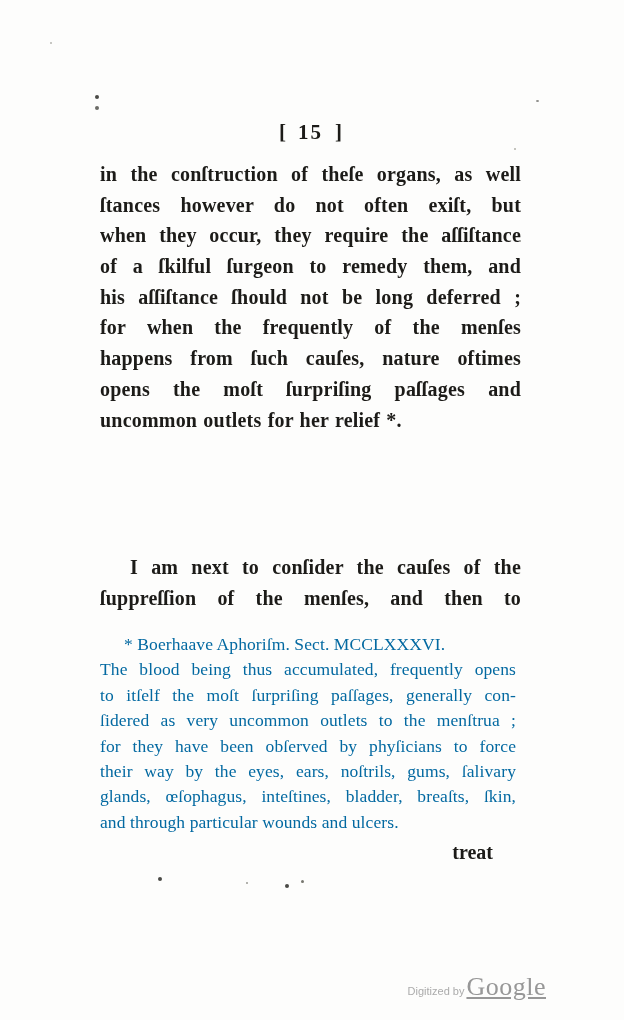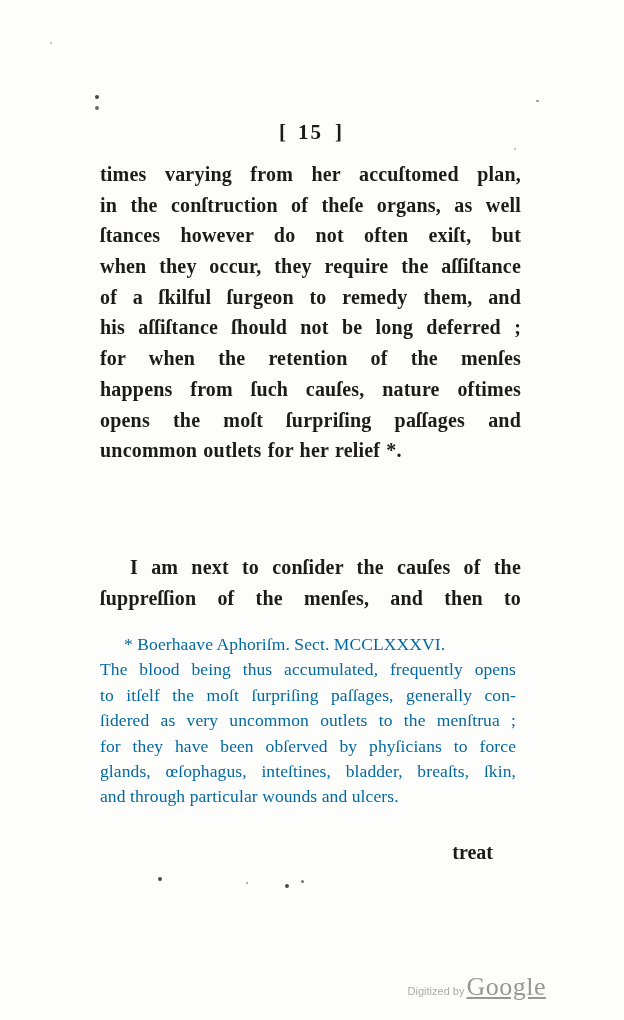--- a/index.html
+++ b/index.html
@@ -69,43 +69,43 @@
 </head>
 <body>
 
 <div class="page">
 
   <div class="folio">
     <span>[</span><span class="num">15</span><span>]</span>
   </div>
 
   <div class="para para1">
-    <div class="line">times varying from her accuſtomed plan,</div>
     <div class="line">in the conſtruction of theſe organs, as well</div>
     <div class="line">ſtances however do not often exiſt, but</div>
     <div class="line">when they occur, they require the aſſiſtance</div>
     <div class="line">of a ſkilful ſurgeon to remedy them, and</div>
     <div class="line">his aſſiſtance ſhould not be long deferred ;</div>
-    <div class="line">for when the retention of the menſes</div>
+    <div class="line">for when the frequently of the menſes</div>
     <div class="line">happens from ſuch cauſes, nature oftimes</div>
     <div class="line">opens the moſt ſurpriſing paſſages and</div>
     <div class="line nj">uncommon outlets for her relief *.</div>
   </div>
 
   <div class="para para2">
     <div class="line first">I am next to conſider the cauſes of the</div>
     <div class="line">ſuppreſſion of the menſes, and then to</div>
   </div>
 
   <div class="fn">
     <div class="line first">* Boerhaave Aphoriſm. Sect. MCCLXXXVI.</div>
     <div class="line">The blood being thus accumulated, frequently opens</div>
     <div class="line">to itſelf the moſt ſurpriſing paſſages, generally con-</div>
     <div class="line">ſidered as very uncommon outlets to the menſtrua ;</div>
     <div class="line">for they have been obſerved by phyſicians to force</div>
+    <div class="line">their way by the eyes, ears, noſtrils, gums, ſalivary</div>
     <div class="line">glands, œſophagus, inteſtines, bladder, breaſts, ſkin,</div>
     <div class="line nj">and through particular wounds and ulcers.</div>
   </div>
 
   <div class="catchword">treat</div>
 
   <div class="watermark">
     <span class="wm-prefix">Digitized by</span>
     <span class="wm-brand">Google</span>
   </div>

